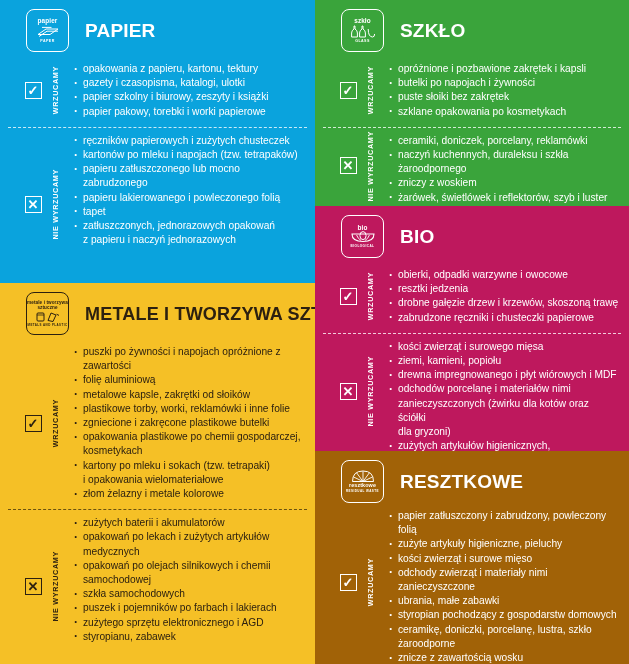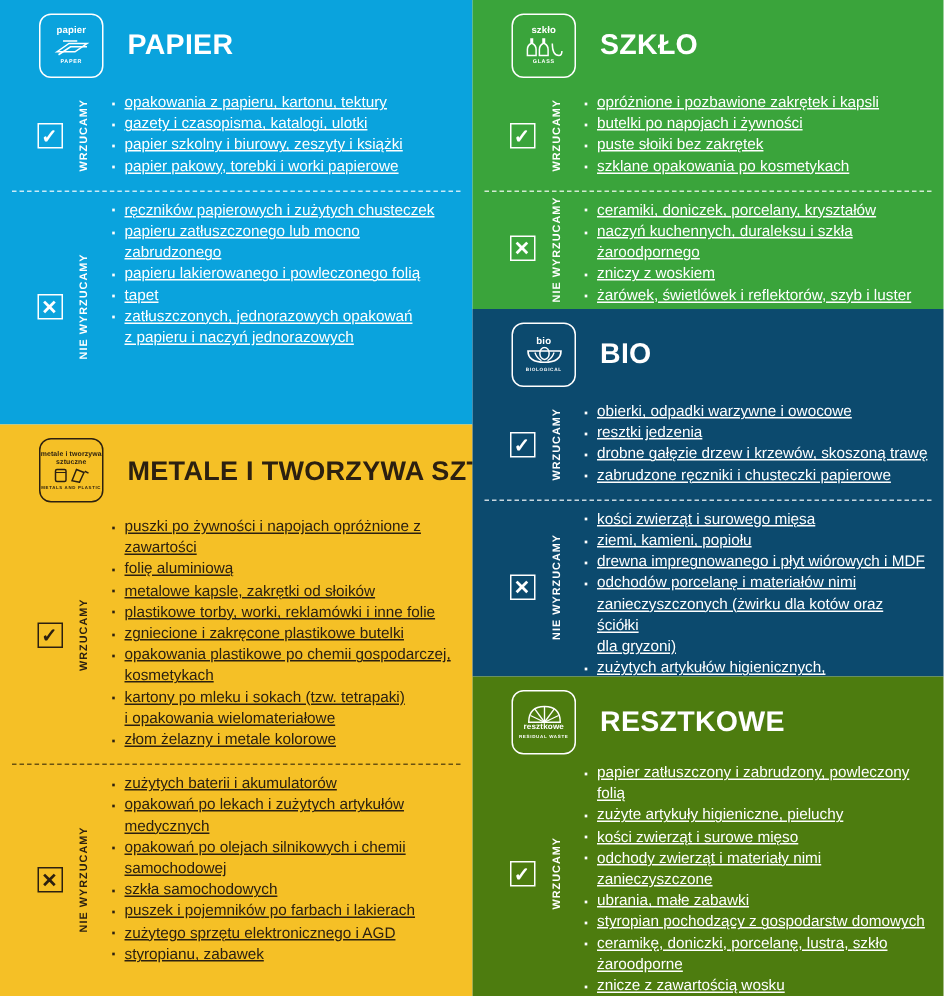--- a/index.html
+++ b/index.html
@@ -22,22 +22,22 @@
     position:relative;
     box-sizing:border-box;
     display:flex;
     flex-direction:column;
     overflow:hidden;
   }
   
   .s-paper     {background:#0aa3dd;color:#ffffff;}
   .s-metal     {background:#f5c026;color:#2c2010;}
   .s-glass     {background:#3aa43b;color:#ffffff;}
-  .s-bio       {background:#0c4a6e;color:#ffffff;}
-  .s-rest      {background:#4d7c0f;color:#ffffff;}
+  .s-bio       {background:#be185d;color:#ffffff;}
+  .s-rest      {background:#a16207;color:#ffffff;}
 
   
   .head{
     display:flex;
     align-items:center;
     padding:9px 13px 4px 26px;
     gap:16px;
     flex:0 0 auto;
   }
   .badge{
@@ -99,21 +99,20 @@
     margin:0;padding:0 0 0 10px;
     list-style:none;
     flex:1 1 auto;
   }
   ul.items li{
     position:relative;
     padding-left:9px;
     font-size:10.2px;
     line-height:14.2px;
     letter-spacing:0px;
-    text-decoration:underline;
   }
   ul.items li:before{
     content:"\00b7";
     position:absolute;left:0;top:-0.5px;
     font-size:12px;font-weight:bold;
   }
   ul.items li.cont{padding-left:9px;}
   ul.items li.cont:before{content:"";}
 
   
@@ -172,20 +171,21 @@
 
       <div class="block">
         <div class="markcol">
           <div class="mark">✕</div>
         </div>
         <div class="vlabel">
           <span>NIE WYRZUCAMY</span>
         </div>
         <ul class="items">
           <li>ręczników papierowych i zużytych chusteczek</li>
+          <li>kartonów po mleku i napojach (tzw. tetrapaków)</li>
           <li>papieru zatłuszczonego lub mocno zabrudzonego</li>
           <li>papieru lakierowanego i powleczonego folią</li>
           <li>tapet</li>
           <li>zatłuszczonych, jednorazowych opakowań</li>
           <li class="cont">z papieru i naczyń jednorazowych</li>
         </ul>
       </div>
     </div>
 
     <div class="section s-metal" style="height:381px">
@@ -282,21 +282,21 @@
       <div class="divider"></div>
 
       <div class="block">
         <div class="markcol">
           <div class="mark">✕</div>
         </div>
         <div class="vlabel">
           <span>NIE WYRZUCAMY</span>
         </div>
         <ul class="items">
-          <li>ceramiki, doniczek, porcelany, kryształów</li>
+          <li>ceramiki, doniczek, porcelany, reklamówki</li>
           <li>naczyń kuchennych, duraleksu i szkła żaroodpornego</li>
           <li>zniczy z woskiem</li>
           <li>żarówek, świetlówek i reflektorów, szyb i luster</li>
         </ul>
       </div>
     </div>
 
     <div class="section s-bio" style="height:245px">
       <div class="head">
         <div class="badge">

